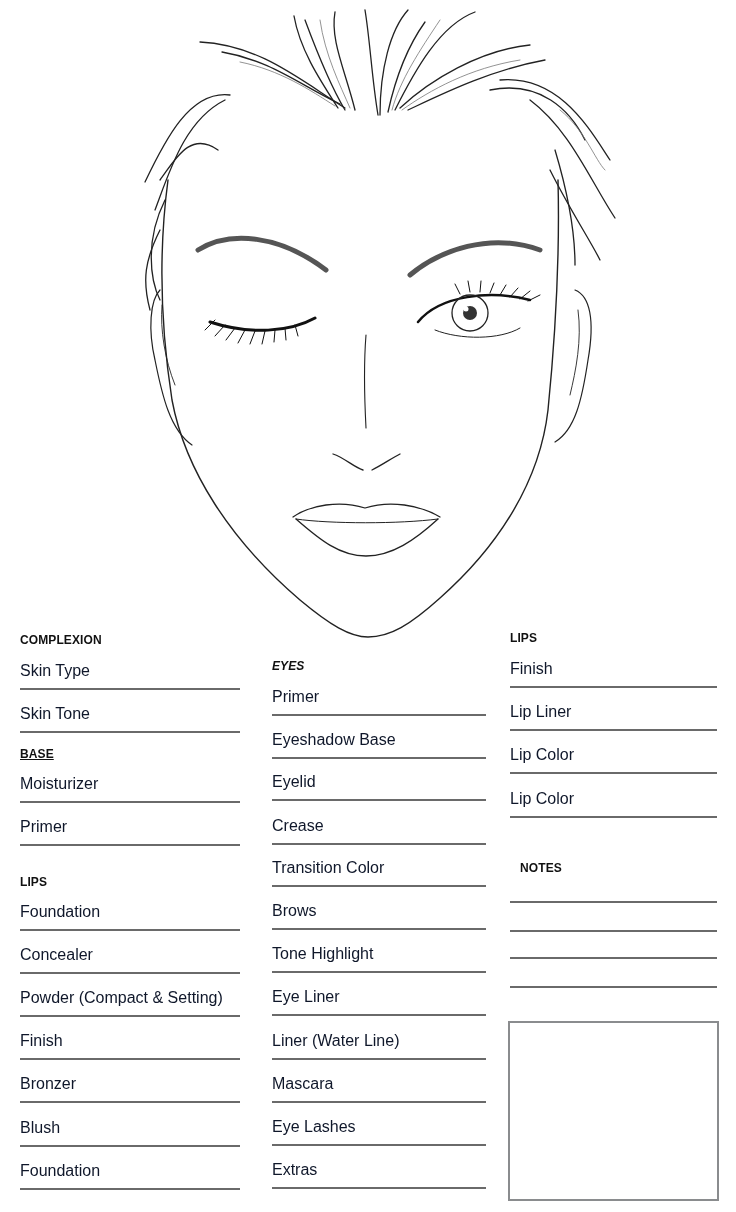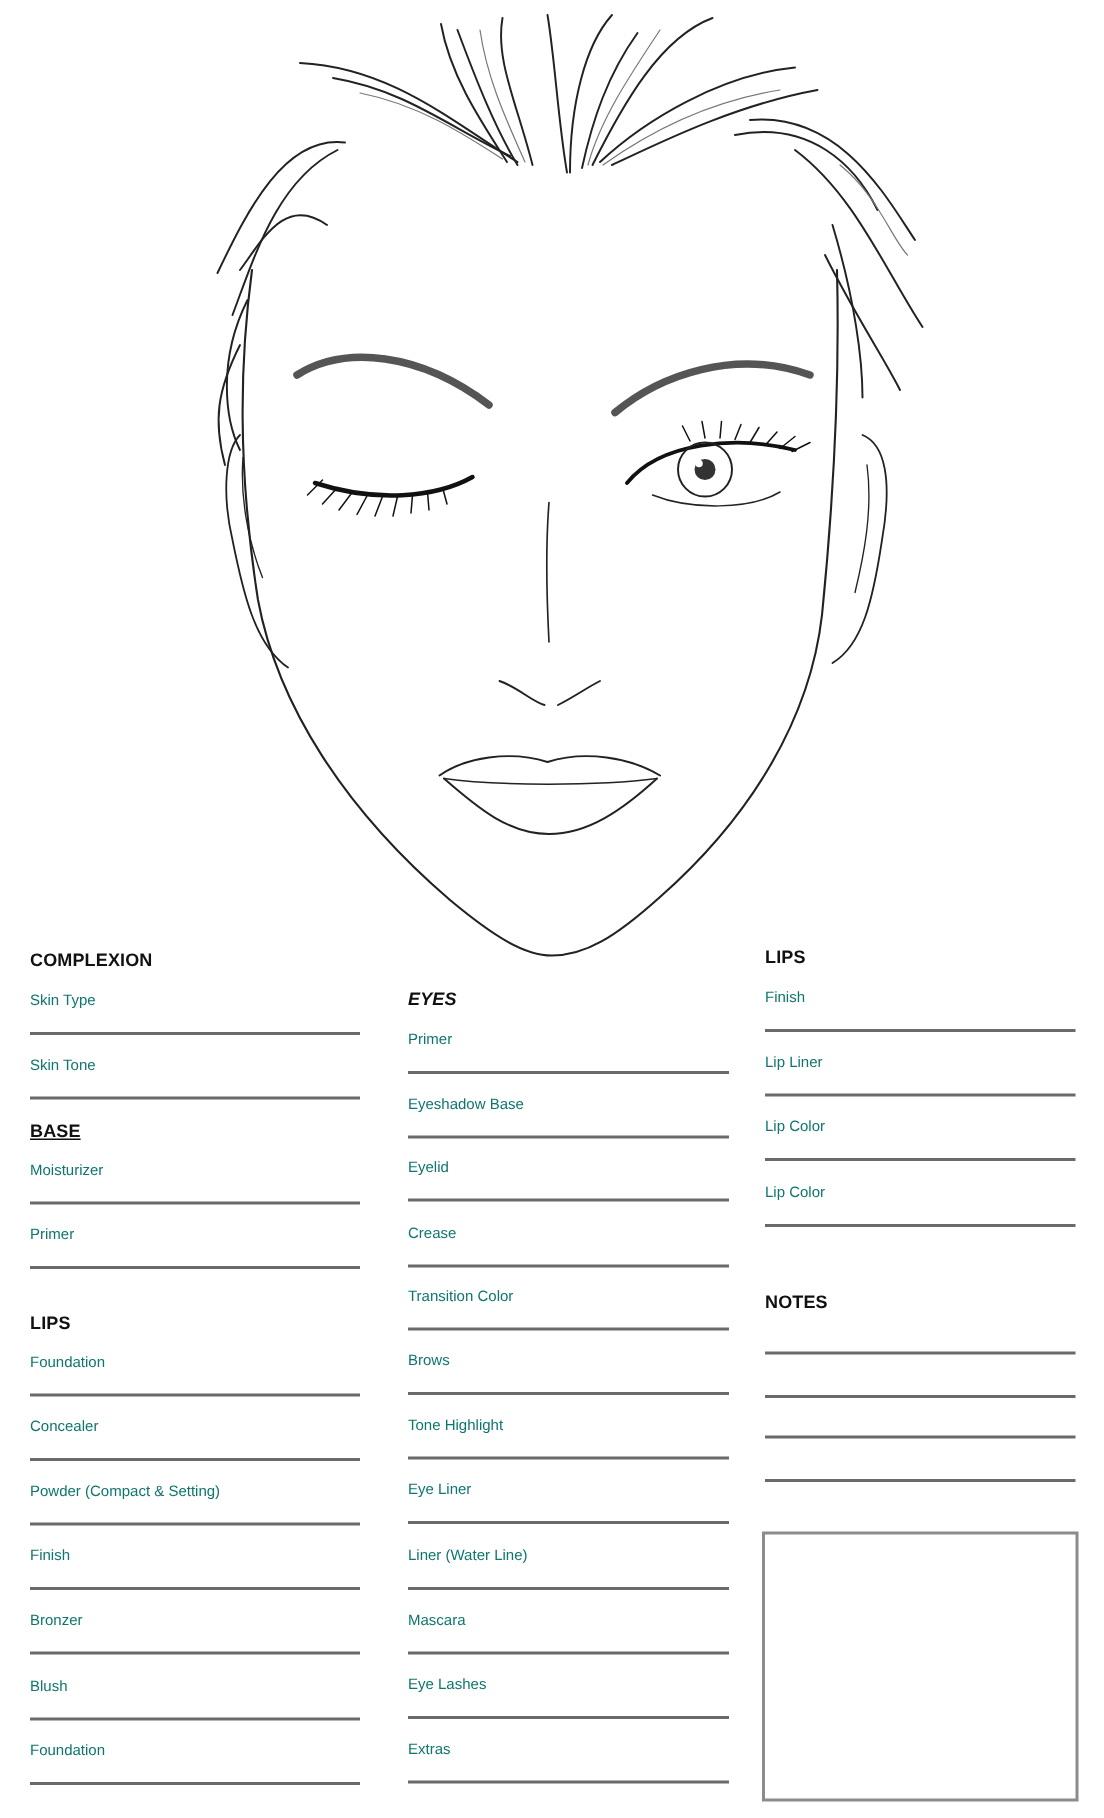--- a/index.html
+++ b/index.html
@@ -3,21 +3,21 @@
 <meta charset="utf-8">
 <style>
   * { box-sizing: border-box; margin: 0; padding: 0; }
   html, body { width: 736px; height: 1212px; background: #ffffff; overflow: hidden; }
   body { position: relative; font-family: "Liberation Sans", sans-serif; color: #111; }
   .face { position: absolute; left: 0; top: 0; width: 736px; height: 645px; }
   .face svg { width: 736px; height: 645px; display: block; }
   .col { position: absolute; }
   .heading { position: absolute; font-weight: bold; font-size: 12px; letter-spacing: 0.1px; color: #111; }
   .field { position: absolute; }
-  .field .label { position: absolute; left: 0; font-size: 10px; color: #0f766e; white-space: nowrap; }
+  .field .label { position: absolute; left: 0; font-size: 16px; color: #0f172a; white-space: nowrap; }
   .field .line { position: absolute; left: 0; height: 1.5px; background: #6a6a6a; }
   .notes-line { position: absolute; height: 1.5px; background: #6a6a6a; }
   .notes-box { position: absolute; border: 2px solid #8a8c8e; background: #fff; }
 </style>
 </head>
 <body>
 
 <div class="face">
   <svg viewBox="0 0 736 645" xmlns="http://www.w3.org/2000/svg">
     <g fill="none" stroke="#222" stroke-linecap="round" stroke-linejoin="round">
@@ -219,20 +219,20 @@
   </div>
   <div class="field" style="top:746px;">
     <span class="label">Lip Color</span>
     <div class="line" style="top:26px; width:207px;"></div>
   </div>
   <div class="field" style="top:790px;">
     <span class="label">Lip Color</span>
     <div class="line" style="top:26px; width:207px;"></div>
   </div>
 
-  <div class="heading" style="top:861px;">NOTES</div>
+  <div class="heading" style="top:861px;margin-left:10px;">NOTES</div>
   <div class="notes-line" style="left:0; top:901px; width:207px;"></div>
   <div class="notes-line" style="left:0; top:930px; width:207px;"></div>
   <div class="notes-line" style="left:0; top:957px; width:207px;"></div>
   <div class="notes-line" style="left:0; top:986px; width:207px;"></div>
 
   <div class="notes-box" style="left:-2px; top:1021px; width:211px; height:180px;"></div>
 </div>
 
 </body></html>

